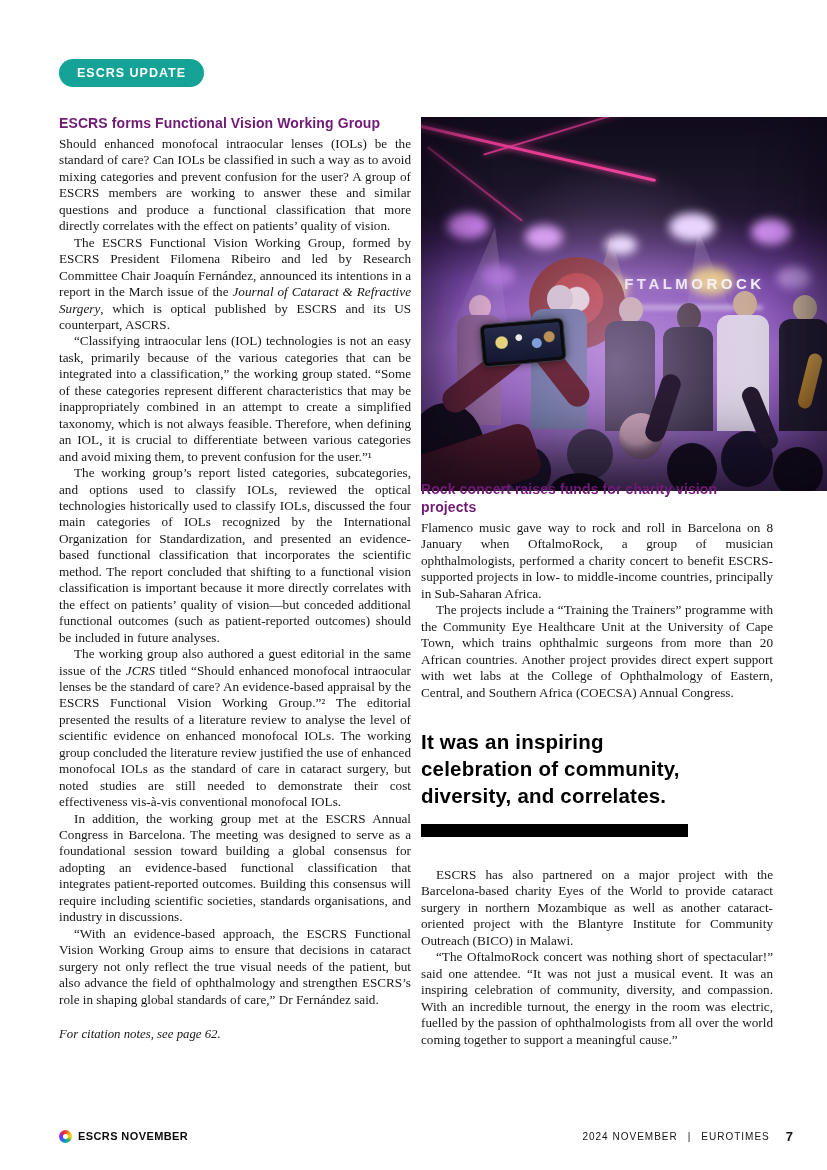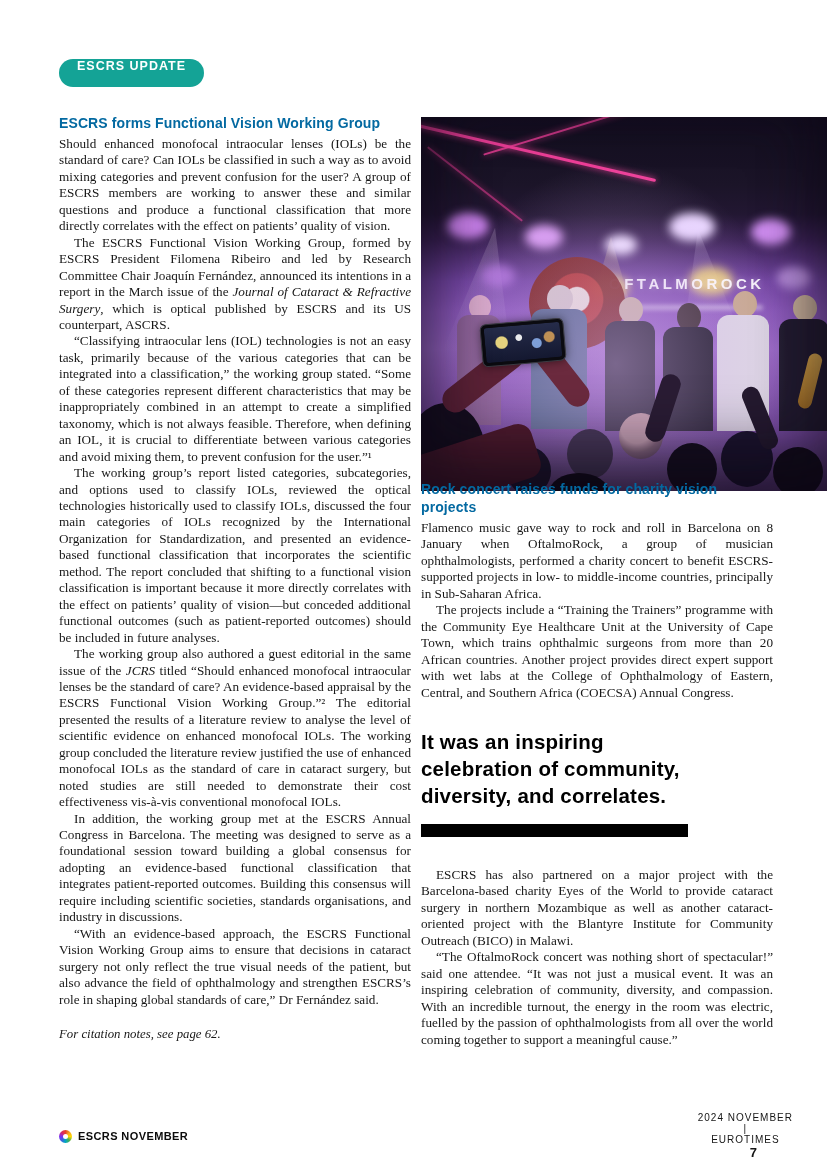--- a/index.html
+++ b/index.html
@@ -6,32 +6,32 @@
   html,body { background:#ffffff; }
   .page {
     position:relative; width:827px; height:1170px; margin:0 auto;
     background:#ffffff; overflow:hidden;
     font-family:"Liberation Serif", serif; color:#161616;
   }
   
   .badge {
     position:absolute; left:59px; top:59px; height:28px; padding:0 18px;
     background:#14a396; border-radius:14px;
-    display:flex; align-items:flex-start;
+    display:flex; align-items:center;
   }
   .badge span {
     font-family:"Liberation Sans", sans-serif; font-weight:bold;
     font-size:12.5px; letter-spacing:1px; color:#ffffff;
   }
   
   .col-left  { position:absolute; left:59px;  top:114px; width:352px; }
   .col-right { position:absolute; left:421px; top:480px; width:352px; }
   .art-title, .cap-title {
     font-family:"Liberation Sans", sans-serif; font-weight:bold;
-    font-size:14px; line-height:18px; color:#0369a1; margin-bottom:4px;
+    font-size:14px; line-height:18px; color:#701a75; margin-bottom:4px;
     letter-spacing:.1px;
   }
   p.body {
     font-size:13.2px; line-height:16.45px; text-align:justify;
     color:#171717; hyphens:auto; -webkit-hyphens:auto;
   }
   p.indent { text-indent:15px; }
   p.citation { font-size:12.8px; line-height:16px; font-style:italic; margin-top:18px; color:#171717; }
   .gap-top { margin-top:30px; }
   
@@ -90,21 +90,21 @@
     display:flex; justify-content:space-between; align-items:center;
     font-family:"Liberation Sans", sans-serif;
   }
   .brand { display:flex; align-items:center; gap:6px; }
   .brand-logo { width:13px; height:13px; border-radius:50%;
     background:conic-gradient(#e8402a,#f5a623,#ffd900,#4caf50,#00a9c0,#3b5fe0,#7b2ff2,#d5276f,#e8402a);
     position:relative; }
   .brand-logo::after { content:""; position:absolute; left:4px; top:4px; width:5px; height:5px;
     border-radius:50%; background:#fff; }
   .brand span { font-size:11px; font-weight:bold; letter-spacing:.4px; color:#0b0b0b; }
-  .issue-line { display:flex; align-items:center; font-size:10px; letter-spacing:1px; color:#151515;flex-direction:column; }
+  .issue-line { display:flex; align-items:center; font-size:10px; letter-spacing:1px; color:#151515; }
   .issue-line .sep { margin:0 10px; }
   .issue-line .pagenum { font-size:13px; font-weight:bold; letter-spacing:0; margin-left:16px; }
 </style>
 </head>
 <body>
 
 <div class="page">
 
   <div class="badge">
     <span>ESCRS UPDATE</span>

